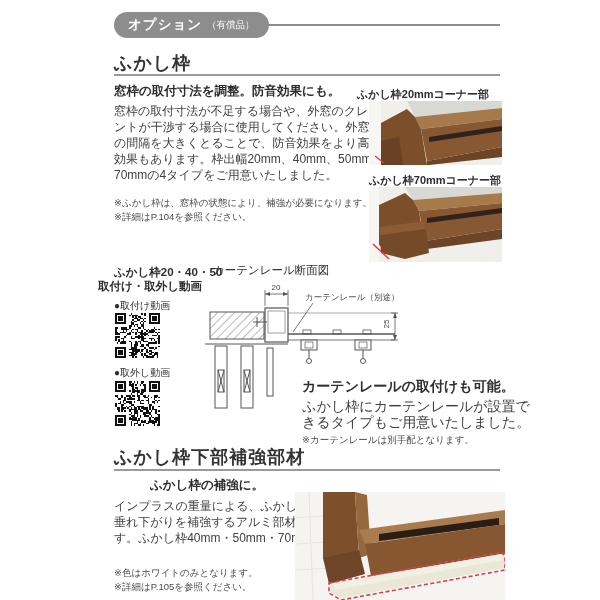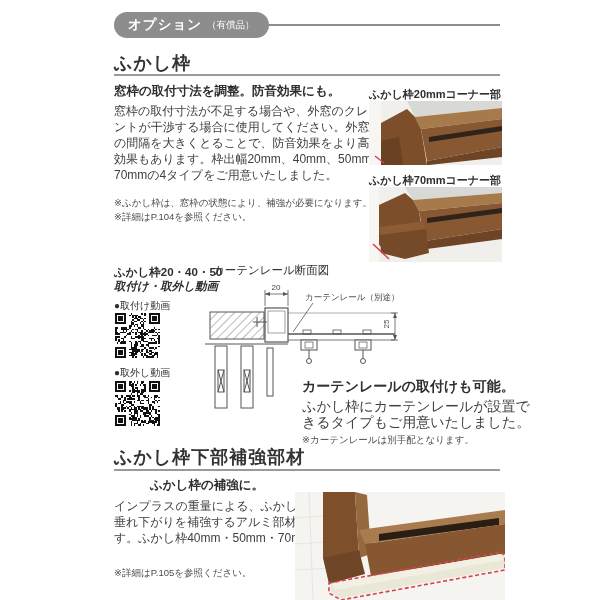--- a/index.html
+++ b/index.html
@@ -52,21 +52,21 @@
     <div class="body-line">ントが干渉する場合に使用してください。外窓と</div>
     <div class="body-line">の間隔を大きくとることで、防音効果をより高める</div>
     <div class="body-line">効果もあります。枠出幅20mm、40mm、50mm、</div>
     <div class="body-line">70mmの4タイプをご用意いたしました。</div>
   </div>
   <div class="abs" style="left:114px;top:196px;">
     <div class="note-line">※ふかし枠は、窓枠の状態により、補強が必要になります。</div>
     <div class="note-line">※詳細はP.104を参照ください。</div>
   </div>
 
-  <div class="abs photo-label" style="left:369px;top:87px;">ふかし枠20mmコーナー部</div>
+  <div class="abs photo-label" style="left:357px;top:87px;">ふかし枠20mmコーナー部</div>
   <div class="abs" style="left:369px;top:101px;">
     <svg width="133" height="64" viewBox="0 0 133 64">
       <rect x="0" y="0" width="133" height="64" fill="#f1efec"></rect>
       <rect x="0" y="0" width="12" height="64" fill="#f7f6f3"></rect>
       <polygon points="38,0 133,0 133,7 46,16" fill="#d8d9d5"></polygon>
       <polygon points="46,16 133,7 133,18 52,28" fill="#a67a4b"></polygon>
       <polygon points="52,28 133,18 133,46 58,60" fill="#885832"></polygon>
       <polygon points="60,36 133,25 133,30 60,41" fill="#30231a"></polygon>
       <polygon points="58,60 133,46 133,56 60,64 58,64" fill="#6d4426"></polygon>
       <polygon points="12,22 38,8 46,16 52,28 58,64 24,64 12,56" fill="#7c4e2a"></polygon>
@@ -86,21 +86,21 @@
       <polygon points="58,31 133,21 133,26 58,36" fill="#30231a"></polygon>
       <polygon points="56,54 133,42 133,52 58,62" fill="#6d4426"></polygon>
       <polygon points="10,18 36,6 44,13 50,24 56,62 22,66 10,58" fill="#7c4e2a"></polygon>
       <polygon points="10,40 56,34 60,66 36,72 12,66" fill="#754a28"></polygon>
       <polygon points="10,40 56,34 57,42 11,48" fill="#8d5c34"></polygon>
       <line x1="4" y1="57" x2="20" y2="72" stroke="#d8404e" stroke-width="1.5"></line>
     </svg>
   </div>
 
   <div class="abs vid-head" style="left:114px;top:265px;">ふかし枠20・40・50</div>
-  <div class="abs vid-head" style="left:114px;top:279px;font-style:italic;">取付け・取外し動画</div>
+  <div class="abs vid-head" style="left:98px;top:279px;">取付け・取外し動画</div>
 
   <div class="abs vid-item" style="left:114px;top:299px;">●取付け動画</div>
   <svg class="abs qr" style="left:115px;top:313px;" width="45" height="45" viewBox="0 0 29 29" shape-rendering="crispEdges">
       <path d="M10 0h1v1h-1zM17 0h1v1h-1zM19 0h1v1h-1zM9 1h1v1h-1zM11 1h1v1h-1zM12 1h1v1h-1zM13 1h1v1h-1zM14 1h1v1h-1zM19 1h1v1h-1zM11 2h1v1h-1zM13 2h1v1h-1zM15 2h1v1h-1zM16 2h1v1h-1zM12 3h1v1h-1zM13 3h1v1h-1zM14 3h1v1h-1zM16 3h1v1h-1zM17 3h1v1h-1zM19 3h1v1h-1zM11 4h1v1h-1zM14 4h1v1h-1zM15 4h1v1h-1zM18 4h1v1h-1zM10 5h1v1h-1zM12 5h1v1h-1zM13 5h1v1h-1zM17 5h1v1h-1zM19 5h1v1h-1zM10 6h1v1h-1zM11 6h1v1h-1zM16 6h1v1h-1zM18 6h1v1h-1zM10 7h1v1h-1zM11 7h1v1h-1zM13 7h1v1h-1zM14 7h1v1h-1zM17 7h1v1h-1zM18 7h1v1h-1zM9 8h1v1h-1zM10 8h1v1h-1zM12 8h1v1h-1zM14 8h1v1h-1zM17 8h1v1h-1zM18 8h1v1h-1zM0 9h1v1h-1zM1 9h1v1h-1zM4 9h1v1h-1zM5 9h1v1h-1zM6 9h1v1h-1zM7 9h1v1h-1zM9 9h1v1h-1zM15 9h1v1h-1zM16 9h1v1h-1zM18 9h1v1h-1zM25 9h1v1h-1zM0 10h1v1h-1zM4 10h1v1h-1zM5 10h1v1h-1zM6 10h1v1h-1zM7 10h1v1h-1zM8 10h1v1h-1zM11 10h1v1h-1zM13 10h1v1h-1zM14 10h1v1h-1zM19 10h1v1h-1zM21 10h1v1h-1zM23 10h1v1h-1zM24 10h1v1h-1zM26 10h1v1h-1zM28 10h1v1h-1zM0 11h1v1h-1zM5 11h1v1h-1zM7 11h1v1h-1zM10 11h1v1h-1zM14 11h1v1h-1zM17 11h1v1h-1zM20 11h1v1h-1zM22 11h1v1h-1zM23 11h1v1h-1zM24 11h1v1h-1zM25 11h1v1h-1zM0 12h1v1h-1zM1 12h1v1h-1zM3 12h1v1h-1zM4 12h1v1h-1zM5 12h1v1h-1zM6 12h1v1h-1zM9 12h1v1h-1zM11 12h1v1h-1zM13 12h1v1h-1zM15 12h1v1h-1zM16 12h1v1h-1zM17 12h1v1h-1zM19 12h1v1h-1zM21 12h1v1h-1zM22 12h1v1h-1zM23 12h1v1h-1zM24 12h1v1h-1zM26 12h1v1h-1zM28 12h1v1h-1zM0 13h1v1h-1zM1 13h1v1h-1zM2 13h1v1h-1zM8 13h1v1h-1zM9 13h1v1h-1zM13 13h1v1h-1zM16 13h1v1h-1zM17 13h1v1h-1zM18 13h1v1h-1zM19 13h1v1h-1zM20 13h1v1h-1zM27 13h1v1h-1zM7 14h1v1h-1zM15 14h1v1h-1zM17 14h1v1h-1zM19 14h1v1h-1zM21 14h1v1h-1zM24 14h1v1h-1zM25 14h1v1h-1zM26 14h1v1h-1zM28 14h1v1h-1zM0 15h1v1h-1zM1 15h1v1h-1zM2 15h1v1h-1zM6 15h1v1h-1zM10 15h1v1h-1zM13 15h1v1h-1zM14 15h1v1h-1zM15 15h1v1h-1zM16 15h1v1h-1zM17 15h1v1h-1zM18 15h1v1h-1zM28 15h1v1h-1zM0 16h1v1h-1zM4 16h1v1h-1zM5 16h1v1h-1zM10 16h1v1h-1zM11 16h1v1h-1zM12 16h1v1h-1zM15 16h1v1h-1zM17 16h1v1h-1zM18 16h1v1h-1zM19 16h1v1h-1zM22 16h1v1h-1zM23 16h1v1h-1zM24 16h1v1h-1zM27 16h1v1h-1zM28 16h1v1h-1zM0 17h1v1h-1zM2 17h1v1h-1zM5 17h1v1h-1zM17 17h1v1h-1zM18 17h1v1h-1zM23 17h1v1h-1zM25 17h1v1h-1zM28 17h1v1h-1zM2 18h1v1h-1zM4 18h1v1h-1zM5 18h1v1h-1zM6 18h1v1h-1zM9 18h1v1h-1zM13 18h1v1h-1zM15 18h1v1h-1zM16 18h1v1h-1zM18 18h1v1h-1zM19 18h1v1h-1zM20 18h1v1h-1zM26 18h1v1h-1zM28 18h1v1h-1zM1 19h1v1h-1zM3 19h1v1h-1zM4 19h1v1h-1zM5 19h1v1h-1zM6 19h1v1h-1zM10 19h1v1h-1zM13 19h1v1h-1zM14 19h1v1h-1zM16 19h1v1h-1zM21 19h1v1h-1zM22 19h1v1h-1zM23 19h1v1h-1zM24 19h1v1h-1zM25 19h1v1h-1zM26 19h1v1h-1zM28 19h1v1h-1zM10 20h1v1h-1zM12 20h1v1h-1zM13 20h1v1h-1zM14 20h1v1h-1zM17 20h1v1h-1zM18 20h1v1h-1zM20 20h1v1h-1zM21 20h1v1h-1zM10 21h1v1h-1zM12 21h1v1h-1zM13 21h1v1h-1zM16 21h1v1h-1zM17 21h1v1h-1zM18 21h1v1h-1zM21 21h1v1h-1zM28 21h1v1h-1zM10 22h1v1h-1zM11 22h1v1h-1zM12 22h1v1h-1zM13 22h1v1h-1zM19 22h1v1h-1zM22 22h1v1h-1zM23 22h1v1h-1zM24 22h1v1h-1zM26 22h1v1h-1zM9 23h1v1h-1zM10 23h1v1h-1zM11 23h1v1h-1zM12 23h1v1h-1zM13 23h1v1h-1zM14 23h1v1h-1zM15 23h1v1h-1zM17 23h1v1h-1zM18 23h1v1h-1zM20 23h1v1h-1zM25 23h1v1h-1zM11 24h1v1h-1zM12 24h1v1h-1zM13 24h1v1h-1zM14 24h1v1h-1zM15 24h1v1h-1zM17 24h1v1h-1zM20 24h1v1h-1zM22 24h1v1h-1zM23 24h1v1h-1zM9 25h1v1h-1zM10 25h1v1h-1zM11 25h1v1h-1zM13 25h1v1h-1zM14 25h1v1h-1zM16 25h1v1h-1zM20 25h1v1h-1zM21 25h1v1h-1zM23 25h1v1h-1zM24 25h1v1h-1zM26 25h1v1h-1zM27 25h1v1h-1zM10 26h1v1h-1zM11 26h1v1h-1zM12 26h1v1h-1zM13 26h1v1h-1zM17 26h1v1h-1zM19 26h1v1h-1zM22 26h1v1h-1zM23 26h1v1h-1zM25 26h1v1h-1zM26 26h1v1h-1zM27 26h1v1h-1zM9 27h1v1h-1zM10 27h1v1h-1zM11 27h1v1h-1zM12 27h1v1h-1zM17 27h1v1h-1zM19 27h1v1h-1zM20 27h1v1h-1zM24 27h1v1h-1zM25 27h1v1h-1zM27 27h1v1h-1zM11 28h1v1h-1zM13 28h1v1h-1zM18 28h1v1h-1zM20 28h1v1h-1zM21 28h1v1h-1zM22 28h1v1h-1zM23 28h1v1h-1zM24 28h1v1h-1zM27 28h1v1h-1z"></path>
       <rect x="0" y="0" width="7" height="7" fill="#111"></rect>
       <rect x="1" y="1" width="5" height="5" fill="#fff"></rect>
       <rect x="2" y="2" width="3" height="3" fill="#111"></rect>
       <rect x="22" y="0" width="7" height="7" fill="#111"></rect>
       <rect x="23" y="1" width="5" height="5" fill="#fff"></rect>
       <rect x="24" y="2" width="3" height="3" fill="#111"></rect>
@@ -198,20 +198,21 @@
   <div class="abs note-line" style="left:302px;top:433px;">※カーテンレールは別手配となります。</div>
   <div class="abs rule" style="top:469px;"></div>
   <div class="abs lead" style="left:114px;top:477px;margin-left:36px;">ふかし枠の補強に。</div>
 
   <div class="abs" style="left:114px;top:498px;">
     <div class="body-line">インプラスの重量による、ふかし枠の</div>
     <div class="body-line">垂れ下がりを補強するアルミ部材で</div>
     <div class="body-line">す。ふかし枠40mm・50mm・70mm</div>
   </div>
   <div class="abs" style="left:114px;top:566px;">
+    <div class="note-line">※色はホワイトのみとなります。</div>
     <div class="note-line">※詳細はP.105を参照ください。</div>
   </div>
 
   <div class="abs" style="left:295px;top:492px;">
     <svg width="210" height="108" viewBox="0 0 210 108">
       <rect x="0" y="0" width="210" height="108" fill="#f5f4f1"></rect>
       <g stroke="#e6e4df" stroke-width="1">
         <line x1="0" y1="26" x2="30" y2="24"></line>
           <line x1="0" y1="52" x2="32" y2="50"></line>
         <line x1="0" y1="78" x2="36" y2="76"></line>

